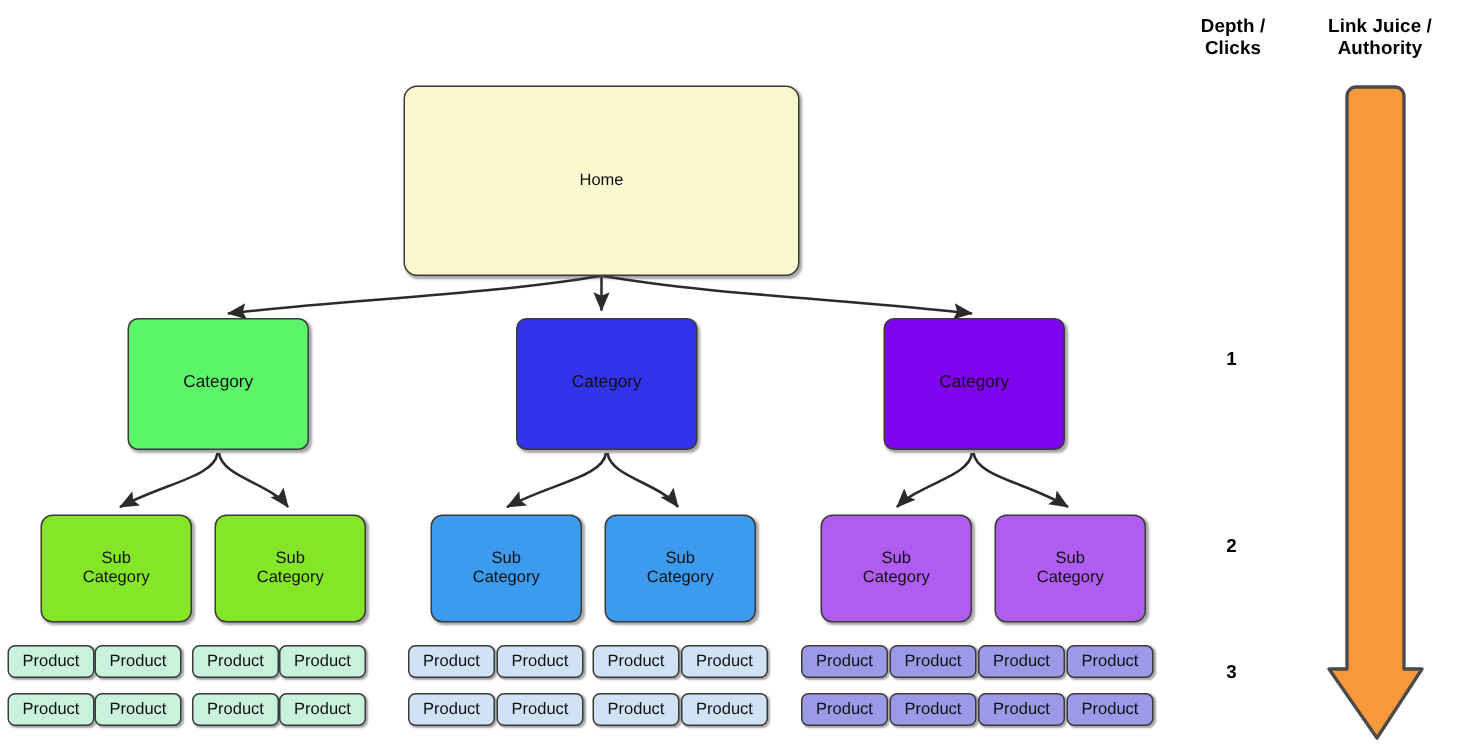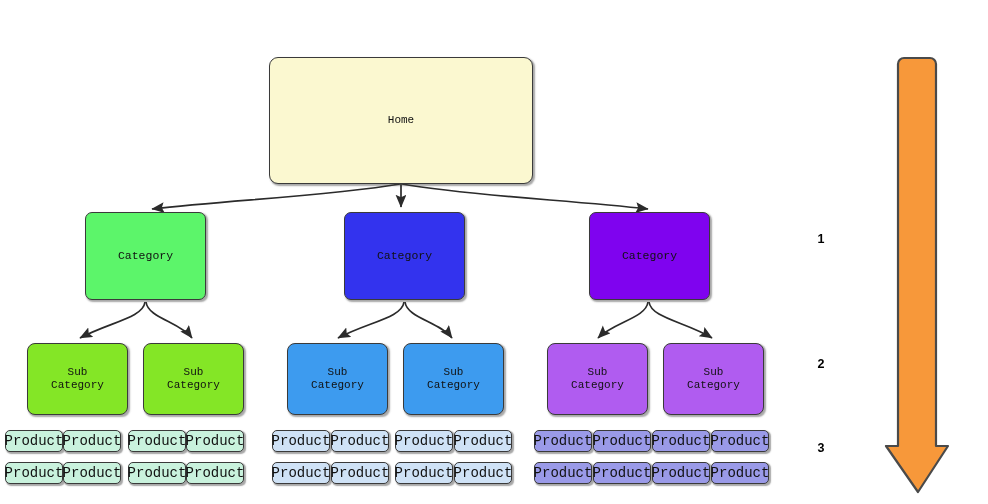--- a/index.html
+++ b/index.html
@@ -34,37 +34,36 @@
     display: flex;
     align-items: center;
     justify-content: center;
     text-align: center;
     border: 1.6px solid #3a3a3a;
     border-radius: 7px;
     color: #111111;
     line-height: 1.18;
     box-shadow: 1.5px 1.5px 1.6px rgba(60,60,60,0.45);
     z-index: 2;
-    font-family: Liberation Mono, monospace;
   }
 
   .node-home {
     background: #fbf8d0;
     border-radius: 9px;
     font-size: 11px;
   }
   .node-category {
     font-size: 11.5px;
   }
   .node-subcategory {
     font-size: 11px;
     border-radius: 8px;
   }
   .node-product {
-    font-size: 14px;
+    font-size: 11px;
     border-radius: 5px;
     border-width: 1.4px;
     box-shadow: 1.2px 1.2px 1.2px rgba(60,60,60,0.45);
   }
 
   .col-header {
     position: absolute;
     font-size: 12.5px;
     font-weight: bold;
     color: #000000;
@@ -108,21 +107,29 @@
       <path d="M146,302 C148,318 180,322 192,338"></path>
 
       <path d="M404,302 C402,318 368,322 338,338"></path>
       <path d="M405,302 C407,318 440,322 452,338"></path>
 
       <path d="M648,302 C646,318 614,322 598,338"></path>
       <path d="M649,302 C651,318 686,322 712,338"></path>
     </g>
   </svg>
 
-
+  <div class="col-header" style="left:786px; top:10px; width:72px;">
+    <div>Depth /</div>
+    <div>Clicks</div>
+  </div>
+
+  <div class="col-header" style="left:862px; top:10px; width:116px;">
+    <div>Link Juice /</div>
+    <div>Authority</div>
+  </div>
 
   <div class="depth-label" style="left:806px; top:232px;">1</div>
   <div class="depth-label" style="left:806px; top:357px;">2</div>
   <div class="depth-label" style="left:806px; top:441px;">3</div>
 
   <div class="node node-home" style="left:269px; top:57px; width:264px; height:127px;">
     <span>Home</span>
   </div>
 
   <div class="node node-category" style="left:85px; top:212px; width:121px; height:88px; background:#5cf56a;">

